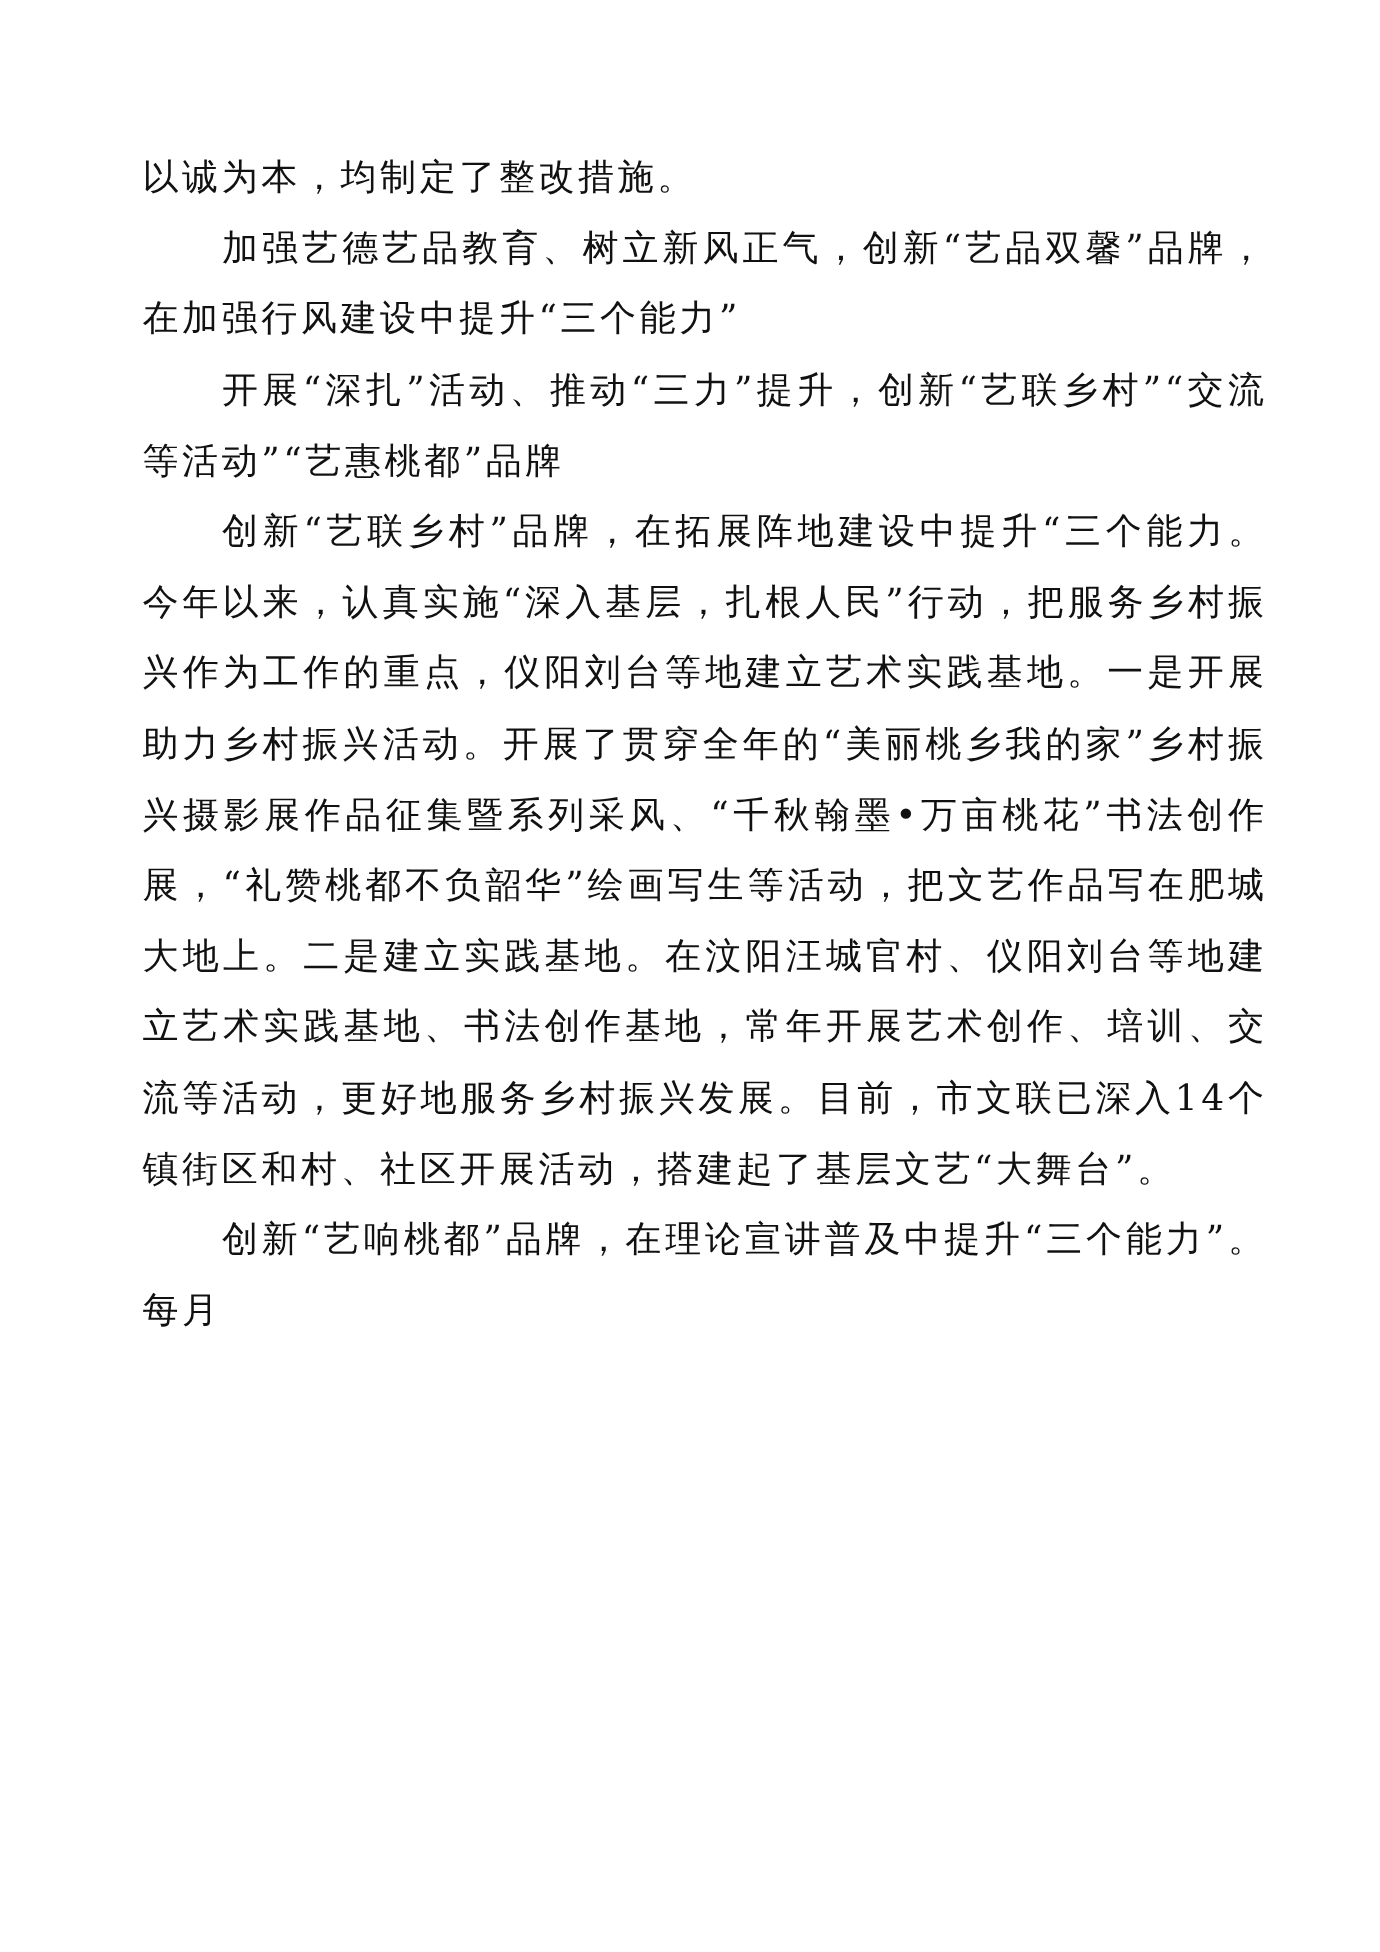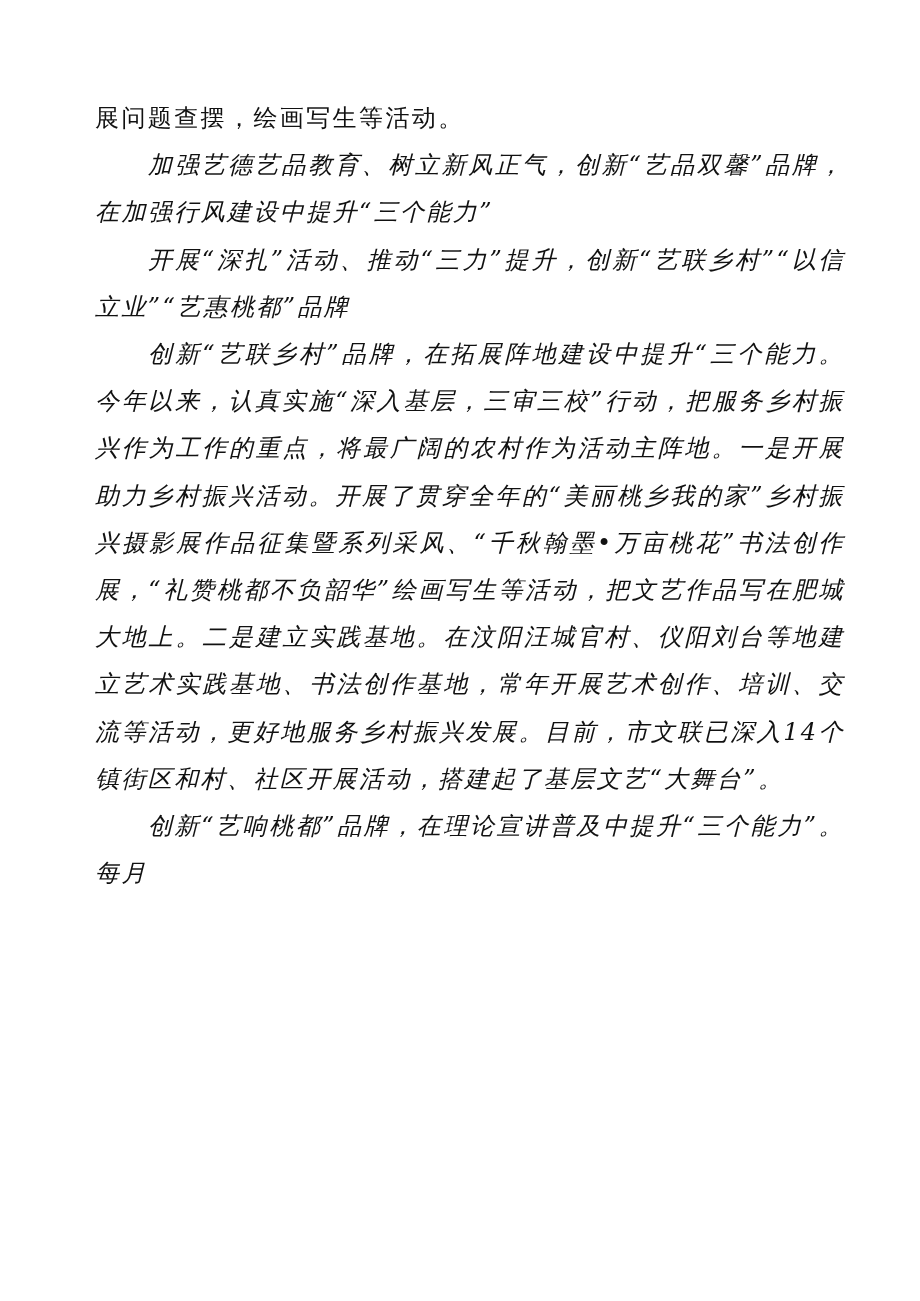--- a/index.html
+++ b/index.html
@@ -26,25 +26,24 @@
       font-size: 24px;
       line-height: 47.2px;
       letter-spacing: 2.4px;
       text-align: justify;
       text-justify: inter-character;
       word-break: break-all;
       white-space: normal;
     }
     .indent {
       text-indent: 53px;
-      font-style: italic;
     }
   </style>
 </head>
 <body>
 
 <div class="page">
-  <p class="para">展问题查摆，绘画写生等活动。</p>
+  <p class="para">以诚为本，均制定了整改措施。</p>
   <p class="para indent">加强艺德艺品教育、树立新风正气，创新“艺品双馨”品牌，在加强行风建设中提升“三个能力”</p>
-  <p class="para indent">开展“深扎”活动、推动“三力”提升，创新“艺联乡村”“以信立业”“艺惠桃都”品牌</p>
-  <p class="para indent">创新“艺联乡村”品牌，在拓展阵地建设中提升“三个能力。今年以来，认真实施“深入基层，三审三校”行动，把服务乡村振兴作为工作的重点，将最广阔的农村作为活动主阵地。一是开展助力乡村振兴活动。开展了贯穿全年的“美丽桃乡我的家”乡村振兴摄影展作品征集暨系列采风、“千秋翰墨•万亩桃花”书法创作展，“礼赞桃都不负韶华”绘画写生等活动，把文艺作品写在肥城大地上。二是建立实践基地。在汶阳汪城官村、仪阳刘台等地建立艺术实践基地、书法创作基地，常年开展艺术创作、培训、交流等活动，更好地服务乡村振兴发展。目前，市文联已深入14个镇街区和村、社区开展活动，搭建起了基层文艺“大舞台”。</p>
+  <p class="para indent">开展“深扎”活动、推动“三力”提升，创新“艺联乡村”“交流等活动”“艺惠桃都”品牌</p>
+  <p class="para indent">创新“艺联乡村”品牌，在拓展阵地建设中提升“三个能力。今年以来，认真实施“深入基层，扎根人民”行动，把服务乡村振兴作为工作的重点，仪阳刘台等地建立艺术实践基地。一是开展助力乡村振兴活动。开展了贯穿全年的“美丽桃乡我的家”乡村振兴摄影展作品征集暨系列采风、“千秋翰墨•万亩桃花”书法创作展，“礼赞桃都不负韶华”绘画写生等活动，把文艺作品写在肥城大地上。二是建立实践基地。在汶阳汪城官村、仪阳刘台等地建立艺术实践基地、书法创作基地，常年开展艺术创作、培训、交流等活动，更好地服务乡村振兴发展。目前，市文联已深入14个镇街区和村、社区开展活动，搭建起了基层文艺“大舞台”。</p>
   <p class="para indent">创新“艺响桃都”品牌，在理论宣讲普及中提升“三个能力”。每月</p>
 </div>
 
 </body></html>

